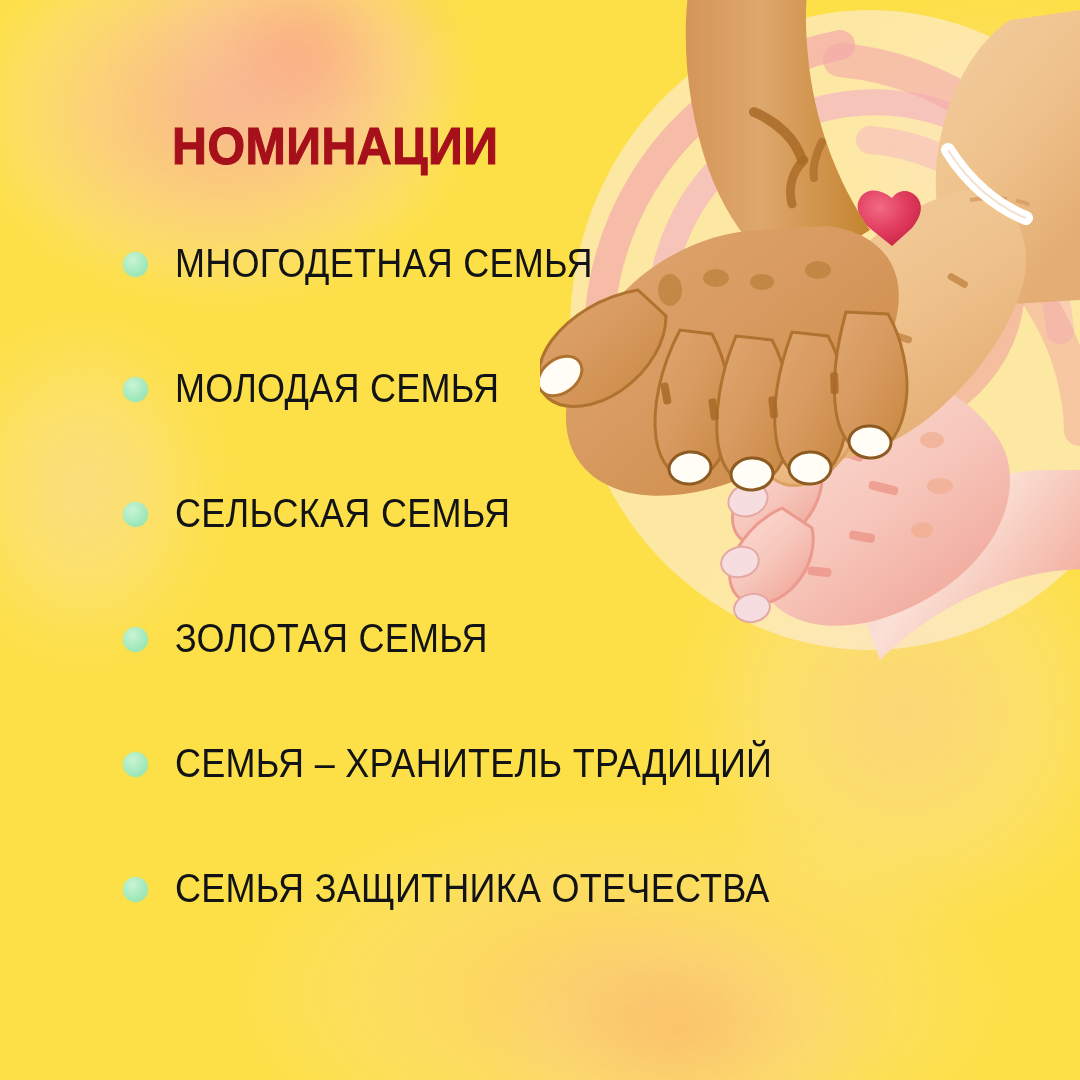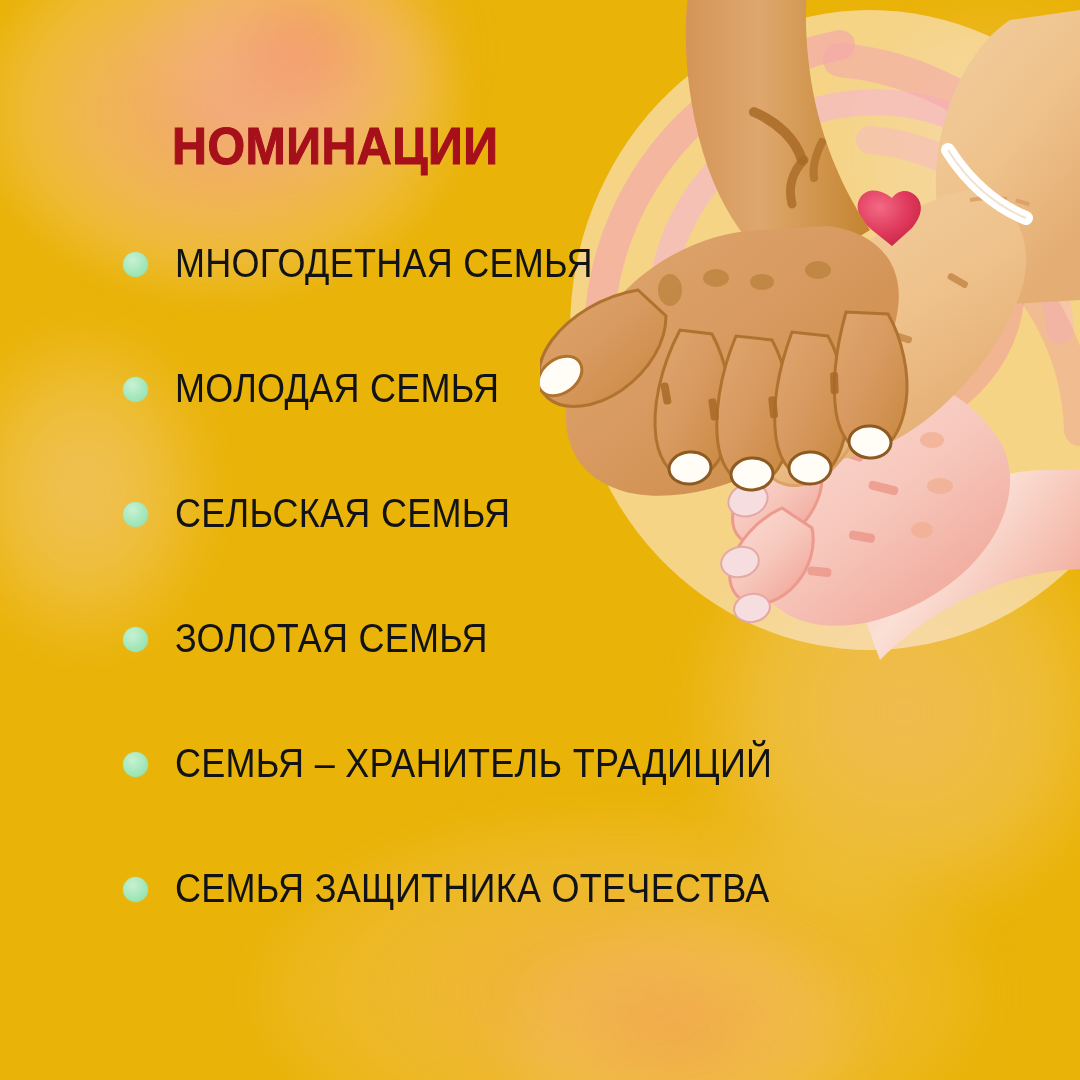--- a/index.html
+++ b/index.html
@@ -6,21 +6,21 @@
   html,body{margin:0;padding:0;}
   body{
     width:1080px;height:1080px;
     font-family:"Liberation Sans",sans-serif;
     background:#ffffff;
     overflow:hidden;
   }
   #poster{
     position:relative;
     width:1080px;height:1080px;
-    background:#eab308;
+    background:#fde047;
     overflow:hidden;
   }
 
   
   .wash{position:absolute;pointer-events:none;}
   .wash-tl{
     left:-120px;top:-170px;width:620px;height:470px;
     background:radial-gradient(ellipse 50% 50% at 55% 60%,
         rgba(246,160,176,.60) 0%,
         rgba(248,183,195,.42) 38%,

